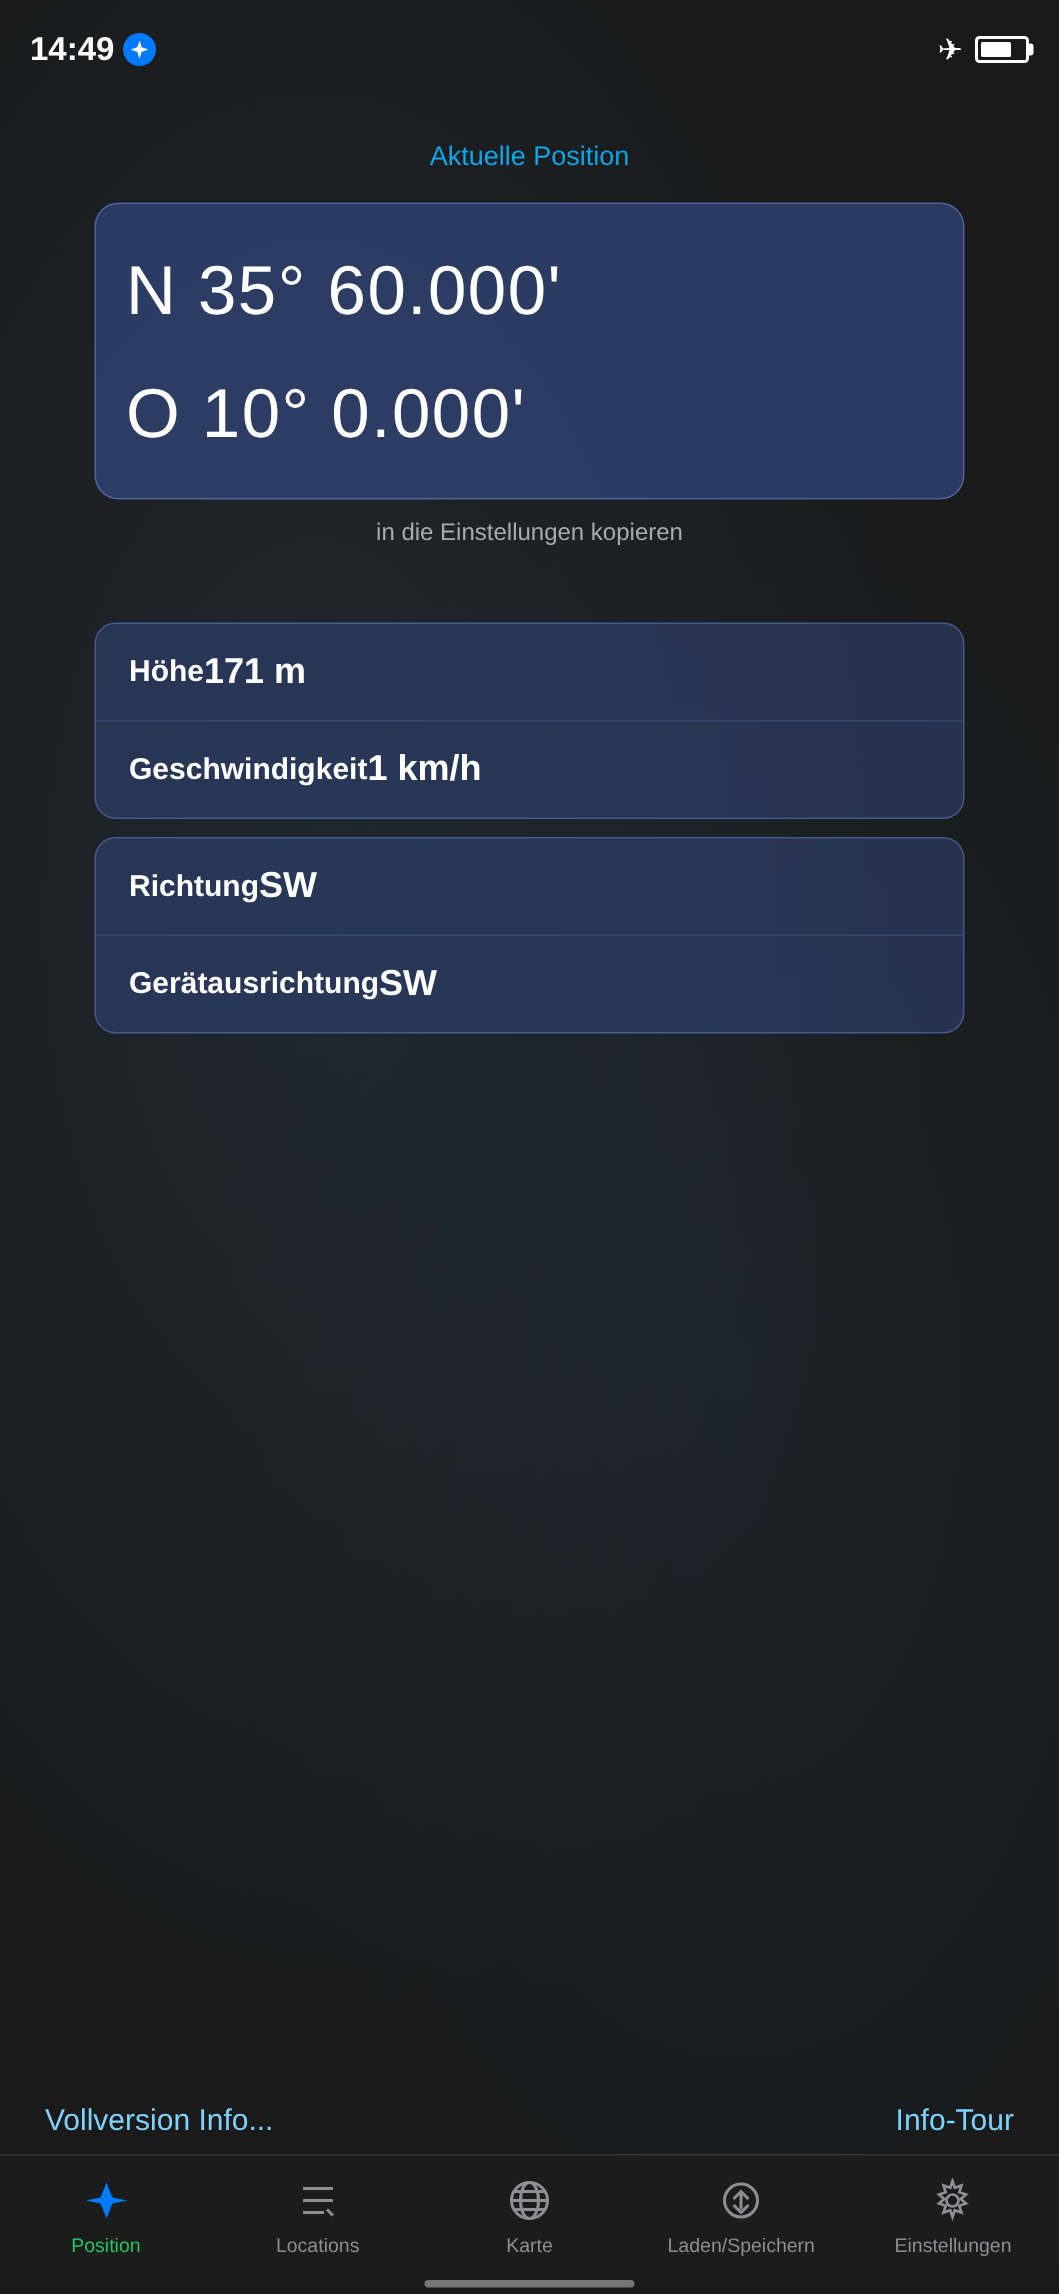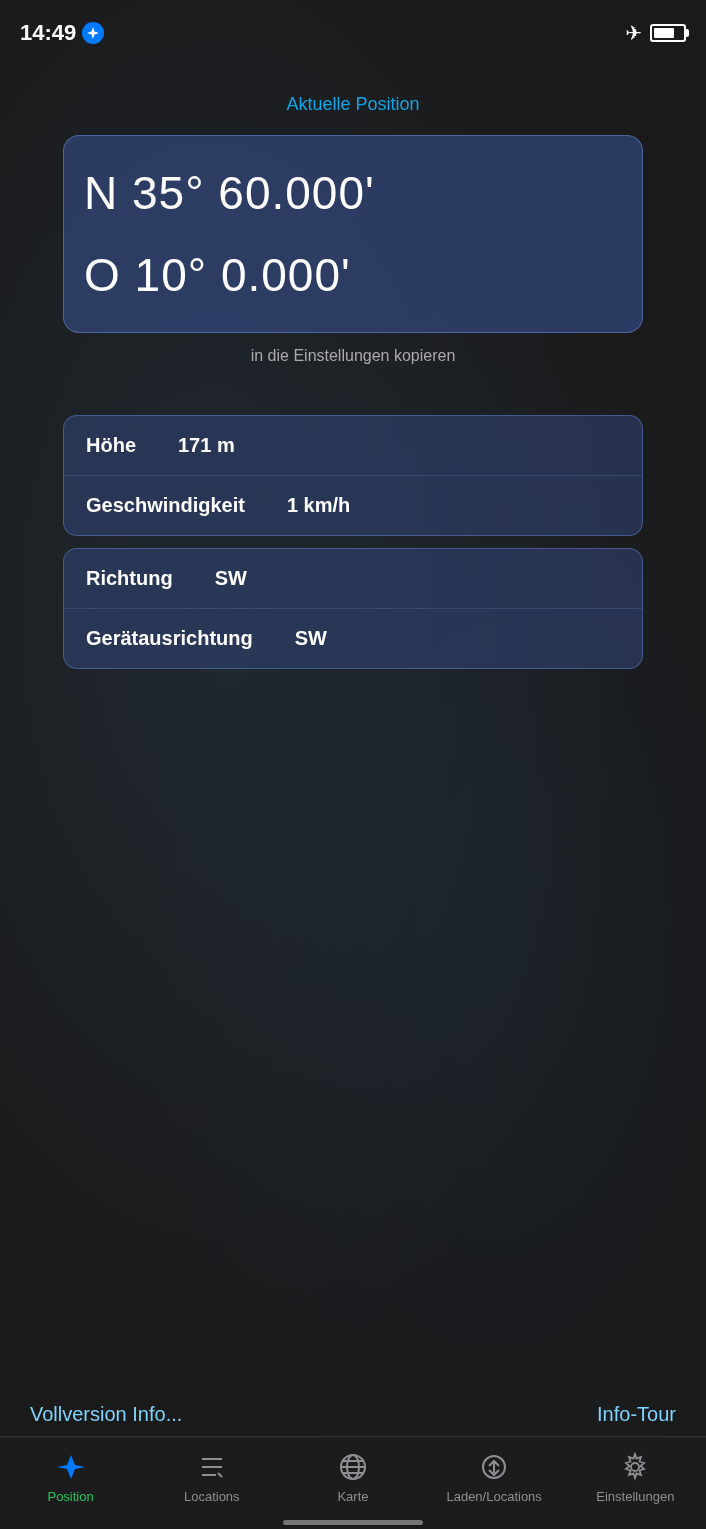--- a/index.html
+++ b/index.html
@@ -174,24 +174,23 @@
       border-bottom: none;
     }
 
     .info-label {
       font-size: 20px;
       font-weight: 700;
       color: #ffffff;
     }
 
     .info-value {
-      font-size: 20px;
+      font-size: 24px;
       font-weight: 700;
       color: #ffffff;
-      margin-left: 42px;
     }
 
     
     .bottom-links {
       margin-top: auto;
       width: 100%;
       display: flex;
       justify-content: space-between;
       padding: 20px 30px;
       padding-bottom: 10px;
@@ -368,21 +367,21 @@
 
     <div class="tab-item">
       <div class="tab-icon">
         <svg width="28" height="28" viewBox="0 0 28 28" fill="none" stroke="#8e8e93" stroke-width="2">
           <circle cx="14" cy="14" r="11"></circle>
           <path d="M14 8 L14 20" stroke="#8e8e93" stroke-width="2"></path>
           <path d="M9 13 L14 8 L19 13" stroke="#8e8e93" stroke-width="2" fill="none"></path>
           <path d="M9 17 L14 22 L19 17" stroke="#8e8e93" stroke-width="2" fill="none"></path>
         </svg>
       </div>
-      <span class="tab-label">Laden/Locations</span>
+      <span class="tab-label">Laden/Speichern</span>
     </div>
 
     <div class="tab-item">
       <div class="tab-icon">
         <svg width="30" height="30" viewBox="0 0 30 30" fill="none" stroke="#8e8e93" stroke-width="1.8">
           <circle cx="15" cy="15" r="4"></circle>
           <path d="M15 2 L16.5 6.5 L21 5 L19.5 9.5 L24 11 L20.5 14 L24 17 L19.5 18.5 L21 23 L16.5 21.5 L15 26 L13.5 21.5 L9 23 L10.5 18.5 L6 17 L9.5 14 L6 11 L10.5 9.5 L9 5 L13.5 6.5 Z"></path>
         </svg>
       </div>
       <span class="tab-label">Einstellungen</span>

